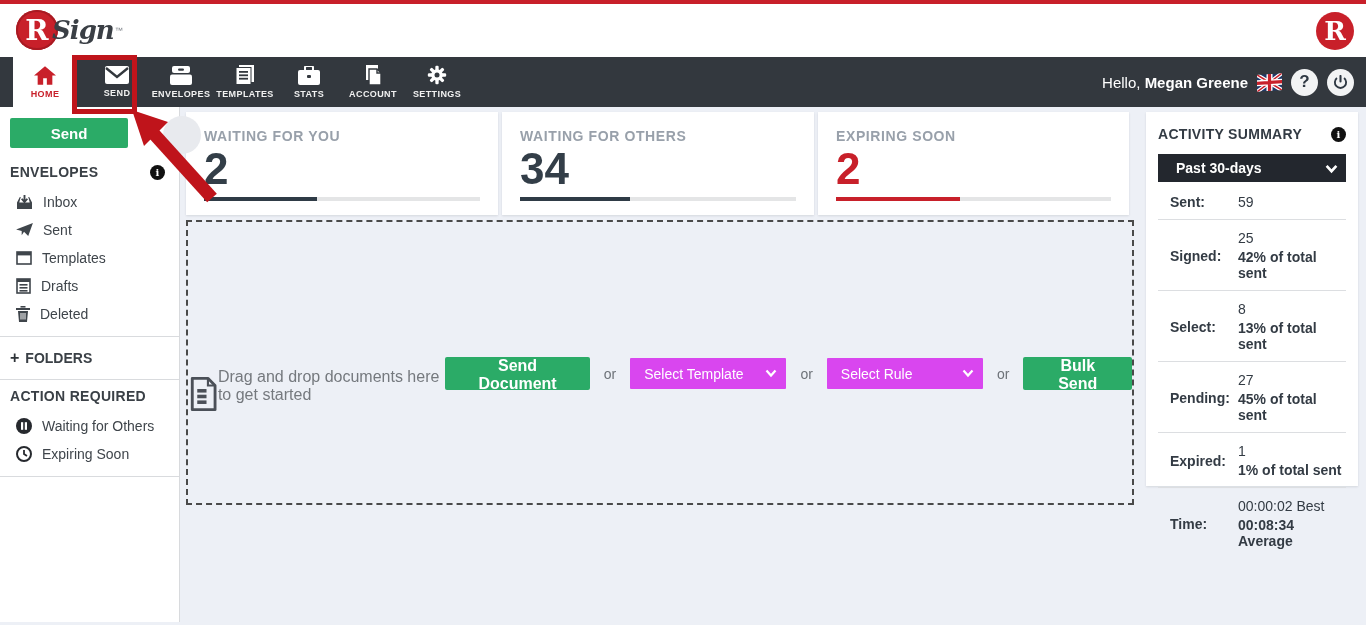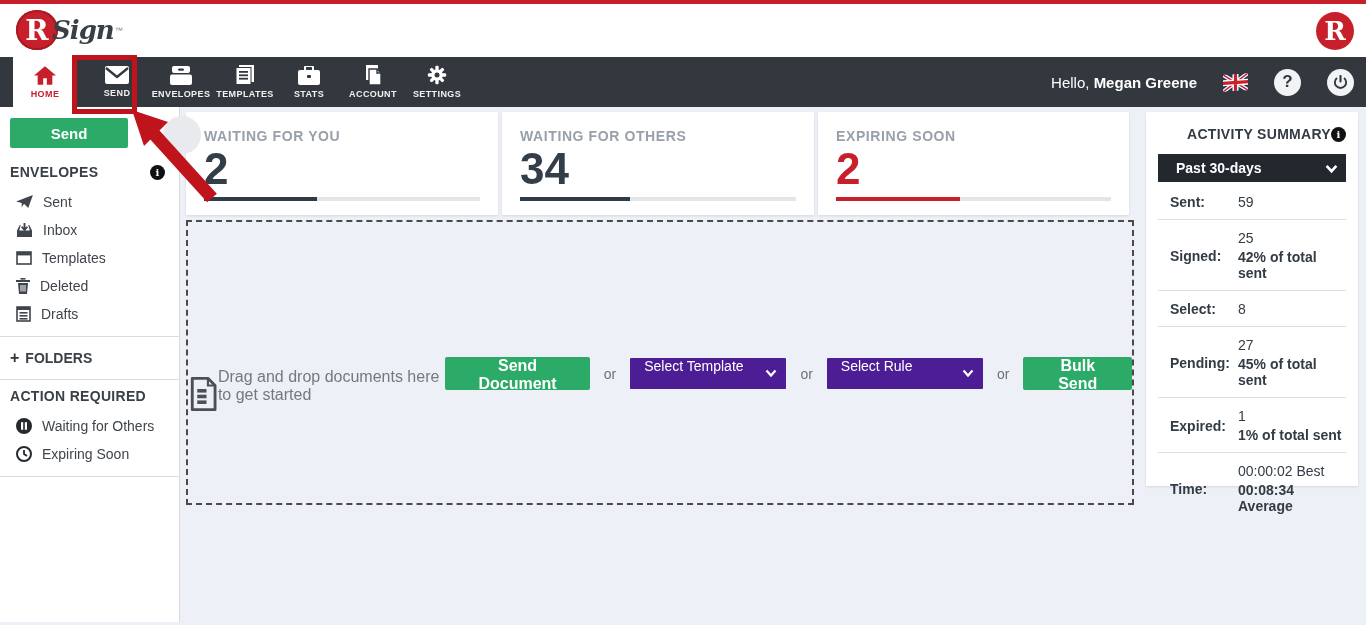--- a/index.html
+++ b/index.html
@@ -22,21 +22,21 @@
 
   
   .navbar { position:absolute; left:0; top:57px; width:1366px; height:50px; background:#33383e;
     display:flex; align-items:stretch; }
   .nav-item { width:64px; display:flex; flex-direction:column; align-items:center; justify-content:center;
     gap:4px; cursor:pointer; }
   .nav-item .nv-label { font-size:9px; font-weight:bold; letter-spacing:.4px; color:#f1f1f1; }
   .nav-item svg { display:block; }
   .nav-item.active { background:#fff; margin-left:13px; }
   .nav-item.active .nv-label { color:#c8202a; }
-  .nav-right { position:absolute; right:12px; top:0; height:50px; display:flex; align-items:center; gap:26px; }
+  .nav-right { position:absolute; right:12px; top:0; height:50px; display:flex; align-items:center; gap:9px; }
   .greeting { color:#fff; font-size:15px; white-space:nowrap; }
   .greeting b { font-weight:bold; }
   .flag { width:25px; height:17px; position:relative; overflow:hidden; border-radius:1px; transform:skewY(-4deg); }
   .round-btn { width:27px; height:27px; border-radius:50%; background:#f2f3f4; color:#2e3843;
     display:flex; align-items:center; justify-content:center; font-weight:bold; font-size:17px; cursor:pointer; }
 
   
   .annot-box { position:absolute; left:72px; top:55px; width:65px; height:59px;
     border:5px solid #bf141b; z-index:40; pointer-events:none; }
   .annot-arrow { position:absolute; left:128px; top:106px; z-index:41; pointer-events:none; }
@@ -76,28 +76,28 @@
 
   
   .dropzone { position:absolute; left:186px; top:220px; width:948px; height:285px; background:#edf0f6;
     border:2px dashed #4a4a4a; display:flex; flex-direction:row; align-items:center; }
   .doc-icon { margin-top:62px; }
   .dz-message { margin-top:46px; font-size:16px; color:#75797e; }
   .dz-actions { margin-top:22px; display:flex; align-items:center; gap:14px; }
   .btn-green { height:33px; padding:0 22px; background:#2bab67; color:#fff; font-size:16px; font-weight:bold;
     border:none; border-radius:2px; cursor:pointer; font-family:"Liberation Sans", sans-serif; }
   .or-label { font-size:14px; color:#6d7278; }
-  .select-box { position:relative; width:180px; height:31px; background:#4c1d95; color:#fff; cursor:pointer;
-    display:flex; padding:0 30px 0 14px; font-size:14px; border-radius:1px; }
+  .select-box { position:relative; width:180px; height:31px; background:#d946ef; color:#fff; cursor:pointer;
+    display:flex; align-items:center; padding:0 30px 0 14px; font-size:14px; border-radius:1px; }
   .select-box .chev { position:absolute; right:9px; top:9px; }
 
   
   .activity { position:absolute; left:1146px; top:112px; width:212px; height:374px; background:#fff;
     box-shadow:0 1px 2px rgba(40,50,60,.12); padding:14px 12px 0 12px; }
-  .act-head { display:flex; align-items:center; justify-content:flex-end; }
+  .act-head { display:flex; align-items:center; justify-content:space-between; }
   .act-title { font-size:14px; font-weight:bold; color:#333b44; letter-spacing:.3px; }
   .act-select { position:relative; margin-top:12px; height:28px; background:#23272e; color:#fff;
     display:flex; align-items:center; padding:0 26px 0 18px; font-size:14px; font-weight:bold; cursor:pointer;text-align:center; }
   .act-select .chev { position:absolute; right:8px; top:8px; }
   .act-row { display:flex; gap:4px; padding:10px 0 9px 12px; border-bottom:1px solid #dcdee1;align-items:center; }
   .act-row:last-child { border-bottom:none; }
   .act-label { width:64px; flex:0 0 auto; font-size:14px; font-weight:bold; color:#333b44; }
   .act-vals { font-size:14px; color:#333b44; }
   .act-val { font-weight:normal; }
   .act-sub { font-weight:bold; margin-top:3px; }
@@ -216,57 +216,57 @@
   <div class="sidebar">
     <button class="send-btn">Send</button>
 
     <div class="side-section-head envelopes-head">
       <span>ENVELOPES</span>
       <span class="info-dot">i</span>
     </div>
 
     <div style="margin-top:8px;">
       <div class="side-item">
-        <svg width="17" height="14" viewBox="0 0 18 15">
-          <path d="M0 7 L18 0 L13 14 L8.5 9.5 L6 13 L6 8.5 Z" fill="#3f454b"></path>
-        </svg>
-        <span>Sent</span>
-      </div>
-      <div class="side-item">
         <svg width="17" height="15" viewBox="0 0 18 16">
           <path d="M9 0 L9 6 M6 4 L9 7.5 L12 4" stroke="#3f454b" stroke-width="2" fill="none"></path>
           <path d="M1 8 L4 2 H5 L3.4 8 H14.6 L13 2 H14 L17 8 V15 H1 Z" fill="#3f454b"></path>
         </svg>
         <span>Inbox</span>
       </div>
       <div class="side-item">
+        <svg width="17" height="14" viewBox="0 0 18 15">
+          <path d="M0 7 L18 0 L13 14 L8.5 9.5 L6 13 L6 8.5 Z" fill="#3f454b"></path>
+        </svg>
+        <span>Sent</span>
+      </div>
+      <div class="side-item">
         <svg width="16" height="14" viewBox="0 0 16 14">
           <rect x="1" y="1" width="14" height="12" fill="none" stroke="#3f454b" stroke-width="1.6"></rect>
           <rect x="1" y="1" width="14" height="3.4" fill="#3f454b"></rect>
         </svg>
         <span>Templates</span>
-      </div>
-      <div class="side-item">
-        <svg width="14" height="16" viewBox="0 0 14 16">
-          <rect x="0" y="2" width="14" height="2" fill="#3f454b"></rect>
-          <rect x="4.5" y="0" width="5" height="1.6" fill="#3f454b"></rect>
-          <path d="M2 5 H12 L11 16 H3 Z" fill="#3f454b"></path>
-          <path d="M5 7 V13.5 M7 7 V13.5 M9 7 V13.5" stroke="#fff" stroke-width="1"></path>
-        </svg>
-        <span>Deleted</span>
       </div>
       <div class="side-item">
         <svg width="15" height="16" viewBox="0 0 15 16">
           <rect x="1" y="1" width="13" height="14" fill="none" stroke="#3f454b" stroke-width="1.6"></rect>
           <rect x="1" y="1" width="13" height="3" fill="#3f454b"></rect>
           <rect x="3.5" y="6" width="8" height="1.6" fill="#3f454b"></rect>
           <rect x="3.5" y="9" width="8" height="1.6" fill="#3f454b"></rect>
           <rect x="3.5" y="12" width="8" height="1.6" fill="#3f454b"></rect>
         </svg>
         <span>Drafts</span>
+      </div>
+      <div class="side-item">
+        <svg width="14" height="16" viewBox="0 0 14 16">
+          <rect x="0" y="2" width="14" height="2" fill="#3f454b"></rect>
+          <rect x="4.5" y="0" width="5" height="1.6" fill="#3f454b"></rect>
+          <path d="M2 5 H12 L11 16 H3 Z" fill="#3f454b"></path>
+          <path d="M5 7 V13.5 M7 7 V13.5 M9 7 V13.5" stroke="#fff" stroke-width="1"></path>
+        </svg>
+        <span>Deleted</span>
       </div>
     </div>
 
     <div class="side-divider"></div>
 
     <div class="folders-row">
       <span class="plus-glyph">+</span>
       <span>FOLDERS</span>
     </div>
 
@@ -371,20 +371,21 @@
         <div class="act-label">Signed:</div>
         <div class="act-vals">
             <div class="act-val">25</div>
             <div class="act-sub">42% of total sent</div>
           </div>
       </div>
       <div class="act-row">
         <div class="act-label">Select:</div>
         <div class="act-vals">
             <div class="act-val">8</div>
+            <div class="act-sub">13% of total sent</div>
           </div>
       </div>
       <div class="act-row">
         <div class="act-label">Pending:</div>
         <div class="act-vals">
             <div class="act-val">27</div>
             <div class="act-sub">45% of total sent</div>
           </div>
       </div>
       <div class="act-row">

